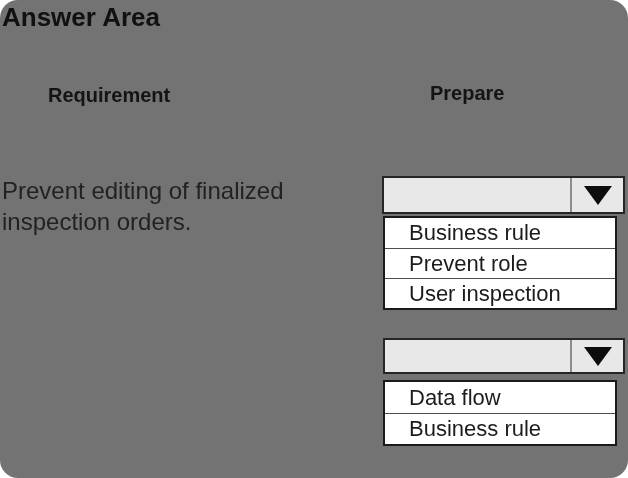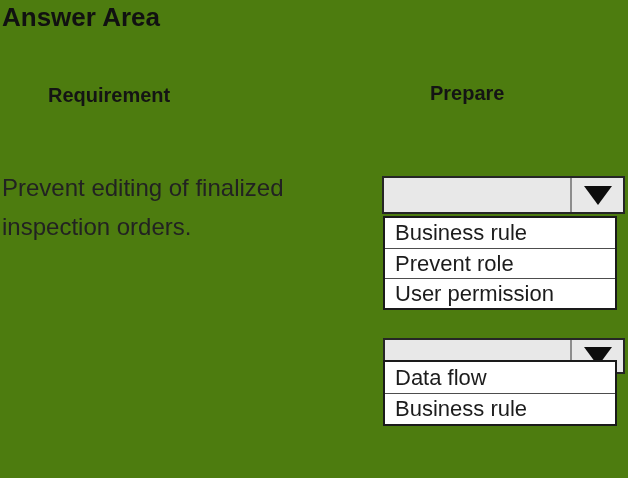--- a/index.html
+++ b/index.html
@@ -1,23 +1,24 @@
 <!DOCTYPE html>
 <html><head>
 <meta charset="utf-8">
 <style>
   html, body { margin: 0; padding: 0; background: #ffffff; }
   .stage {
     position: relative;
     width: 628px;
     height: 478px;
-    background: #4d7c0f;
+    background: #737373;
     font-family: "Liberation Sans", sans-serif;
     color: #1c1c1c;
     overflow: hidden;
+    border-radius: 18px;
   }
   .title {
     position: absolute;
     left: 2px; top: 2px;
     font-size: 26px;
     font-weight: bold;
     color: #111111;
   }
   .col-header {
     position: absolute;
@@ -25,23 +26,24 @@
     font-weight: bold;
     color: #141414;
   }
   .req-header { left: 48px; top: 84px; }
   .sol-header { left: 430px; top: 82px; }
 
   .req-text {
     position: absolute;
     left: 2px;
     font-size: 24px;
-    line-height: 39px;
+    line-height: 31px;
     color: #222222;
     white-space: pre-line;
+    margin-top: 7px;
   }
   .req1 { top: 168px; width: 360px; }
   .req2 { top: 333px; width: 380px; }
 
   .select {
     position: absolute;
     box-sizing: border-box;
     background: #e8e8e8;
     border: 2px solid #262626;
     display: flex;
@@ -74,26 +76,26 @@
   }
 
   .olist {
     position: absolute;
     box-sizing: border-box;
     background: #ffffff;
     border: 2px solid #1a1a1a;
     width: 234px;
   }
   .list1 { left: 383px; top: 216px; }
-  .list2 { left: 383px; top: 360px; }
+  .list2 { left: 383px; top: 380px; }
   .opt {
     box-sizing: border-box;
     font-size: 22px;
     color: #1c1c1c;
-    padding-left: 10px;
+    padding-left: 24px;
     display: flex;
     align-items: center;
     background: #ffffff;
   }
   .list1 .opt { height: 30px; }
   .list2 .opt { height: 31px; }
   .opt + .opt { border-top: 1px solid #4d4d4d; }
 </style>
 </head>
 <body>
@@ -112,21 +114,21 @@
     <span class="sel-value"></span>
     <span class="sel-sep"></span>
     <span class="sel-btn">
       <span class="tri"></span>
     </span>
   </div>
 
   <div class="olist list1">
     <div class="opt">Business rule</div>
     <div class="opt">Prevent role</div>
-    <div class="opt">User permission</div>
+    <div class="opt">User inspection</div>
   </div>
 
 
   <div class="select sel2">
     <span class="sel-value"></span>
     <span class="sel-sep"></span>
     <span class="sel-btn">
       <span class="tri"></span>
     </span>
   </div>

